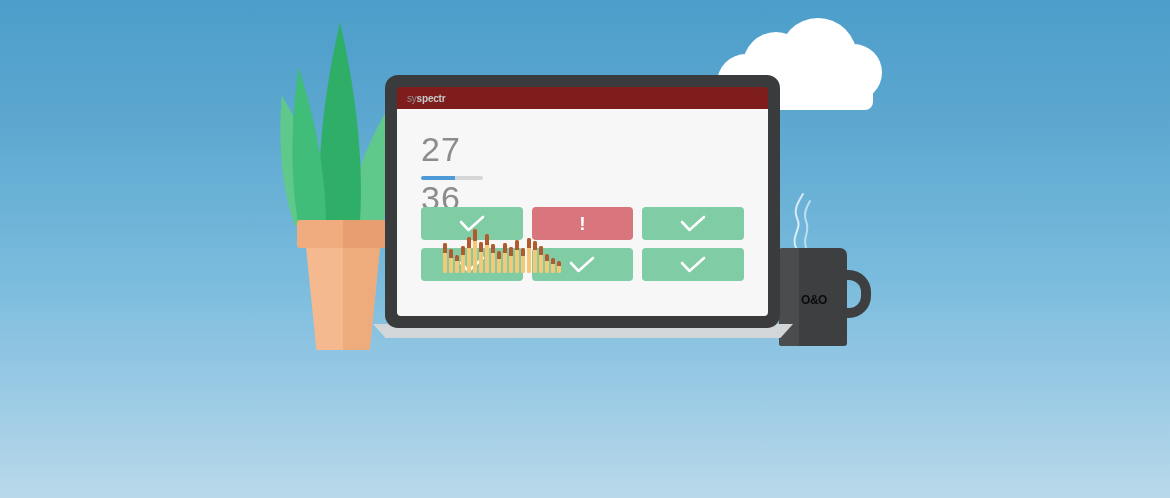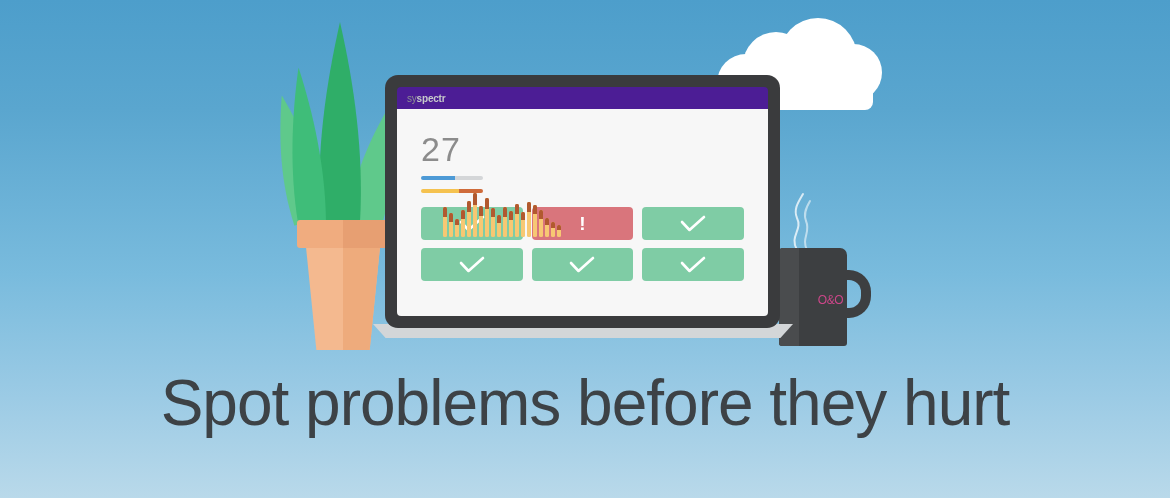--- a/index.html
+++ b/index.html
@@ -112,24 +112,24 @@
     left: 56px; top: 22px;
     width: 36px; height: 48px;
     border: 10px solid #3d3f41;
     border-left-color: transparent;
     border-radius: 0 22px 22px 0;
   }
   .mug-logo {
     position: absolute;
     left: 6px; top: 45px;
     width: 58px;
-    text-align: right;
-    color: #ec4899;
+    text-align: center;
+    color: #000000;
     font-size: 12px;
-    font-weight: 400;
+    font-weight: 700;
     letter-spacing: -0.5px;
     opacity: 0.82;
   }
   .steam { position: absolute; left: -2px; top: -56px; width: 48px; height: 60px; }
 
   
   .laptop { position: absolute; left: 385px; top: 75px; width: 400px; height: 275px; }
   .laptop-bezel {
     position: absolute;
     left: 0; top: 0;
@@ -142,21 +142,21 @@
     left: -12px; top: 249px;
     width: 420px; height: 14px;
     background: #d3d6d8;
     border-radius: 0 0 4px 4px;
     clip-path: polygon(0% 0%, 100% 0%, 97% 100%, 3% 100%);
   }
   .screen-header {
     position: absolute;
     left: 12px; top: 12px;
     width: 371px; height: 22px;
-    background: #4c1d95;
+    background: #7f1d1d;
     border-radius: 4px 4px 0 0;
     display: flex;
     align-items: center;
     padding-left: 10px;
   }
   .screen-header-logo {
     font-size: 10px;
     color: #8d9093;
     letter-spacing: -0.2px;
   }
@@ -338,20 +338,21 @@
 
         <div class="metric">
           <div class="metric-value">27</div>
           <div class="metric-bar">
             <span style="width:55%; background:#4d9ad6;"></span>
             <span style="width:45%; background:#d4d6d8;"></span>
           </div>
         </div>
 
         <div class="metric">
+          <div class="metric-value">36</div>
           <div class="metric-bar">
             <span style="width:62%; background:#f5c24f;"></span>
             <span style="width:38%; background:#cf6b3a;"></span>
           </div>
         </div>
 
         <div class="spark" id="spark">
             <div class="spark-bar" style="height: 30px; background: rgb(247, 200, 115);">
               <i style="height: 10px; background: rgb(177, 89, 47);"></i>
             </div>
@@ -442,16 +443,15 @@
           <div class="tile ok">
             <svg width="26" height="18" viewBox="0 0 26 18">
               <path d="M2 7 L9.5 15 L24 2" stroke="#ffffff" stroke-width="2.6" fill="none" stroke-linecap="round" stroke-linejoin="round"></path>
             </svg>
           </div>
         </div>
 
     </div>
   </div>
 
-  <div class="headline">Spot problems before they hurt</div>
 
 
 </div>
 
 </body></html>

